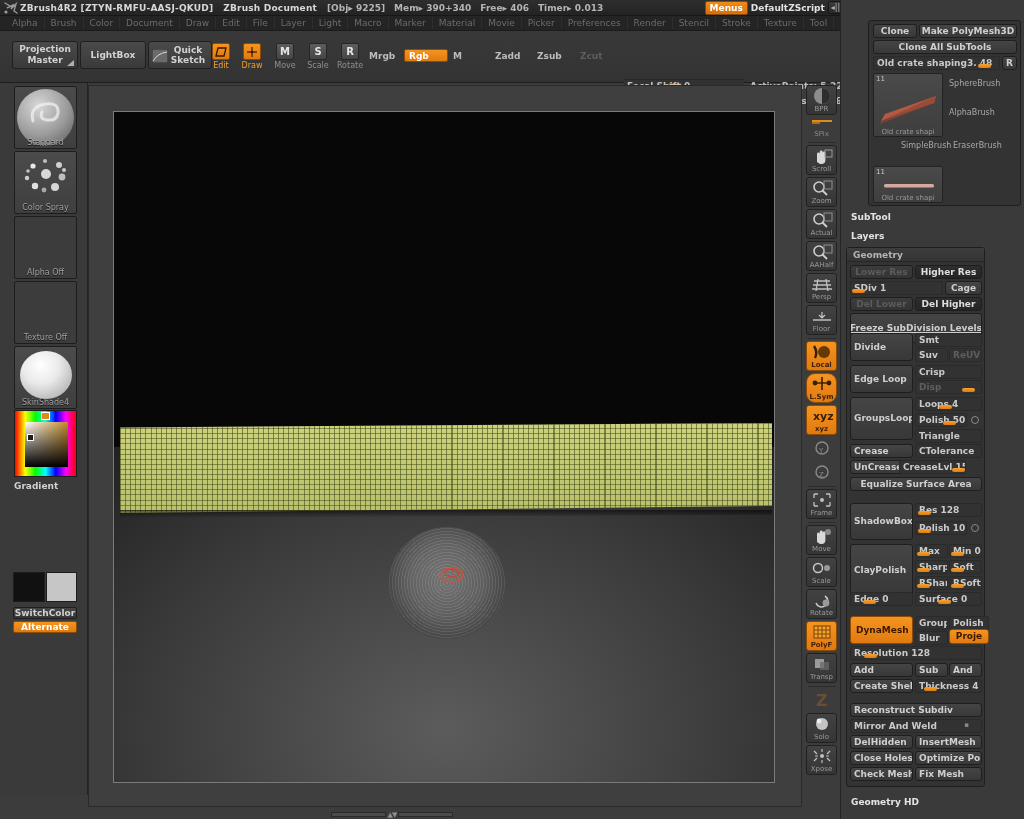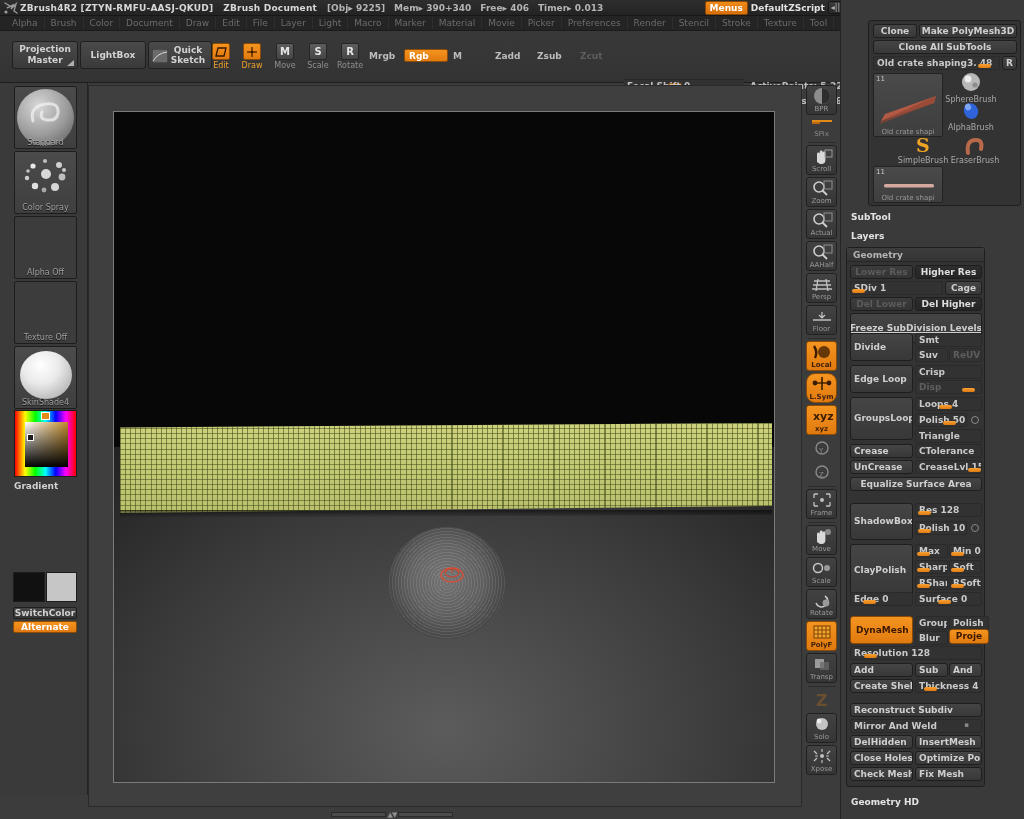--- a/index.html
+++ b/index.html
@@ -229,21 +229,21 @@
   .rbtn.dark{ background:linear-gradient(#2e2e2e,#252525); color:#dedede;}
   .bthumb{
     position:absolute; background:linear-gradient(#4a4a4a,#3e3e3e);
     border:1px solid #222; border-radius:2px; overflow:hidden;
   }
   .bthumb .bcap{
     position:absolute; left:0; right:0; bottom:0; font-size:7px;
     color:#9a9a9a; text-align:center; line-height:8px; white-space:nowrap; overflow:hidden;
   }
   .bthumb .bnum{ position:absolute; left:2px; top:1px; font-size:7px; color:#c8c8c8;}
-  .bicon{ position:absolute; width:44px; display:flex; flex-direction:column; align-items:center; }
+  .bicon{ position:absolute; width:44px; display:flex; flex-direction:row; align-items:center; }
   .bicon .bi-cap{ font-size:8px; color:#a8a8a8; text-align:center; line-height:9px; white-space:nowrap;}
 
   .sectitle{
     position:absolute; left:10px; font-size:9px; font-weight:bold; color:#e4e4e4;
   }
   .secbox{
     position:absolute; left:5px; width:139px; background:#333;
     border:1px solid #1e1e1e; border-radius:3px;
   }
   .secbar{
@@ -809,21 +809,21 @@
       <div class="rslider" style="left:68px;top:181px;width:67px;">
           <span class="rlab">Triangle</span>
         </div>
 
       <div class="rbtn left" style="left:3px;top:196px;width:63px;height:14px;">Crease</div>
       <div class="rslider" style="left:68px;top:196px;width:67px;">
           <span class="rlab">CTolerance</span>
         </div>
 
       <div class="rbtn left" style="left:3px;top:212px;width:63px;height:14px;">UnCrease</div>
-      <div class="rslider" style="left:68px;top:212px;width:67px;">
+      <div class="rslider" style="left:52px;top:212px;width:67px;">
         <span class="rlab">CreaseLvl 15</span>
           <span class="rk" style="left:52px;"></span>
       </div>
 
       <div class="rbtn" style="left:3px;top:229px;width:132px;height:14px;">Equalize Surface Area</div>
 
       <div class="rbtn left" style="left:3px;top:255px;width:63px;height:37px;">ShadowBox</div>
       <div class="rslider" style="left:68px;top:255px;width:67px;">
         <span class="rlab">Res 128</span>
           <span class="rk" style="left:2px;"></span>

